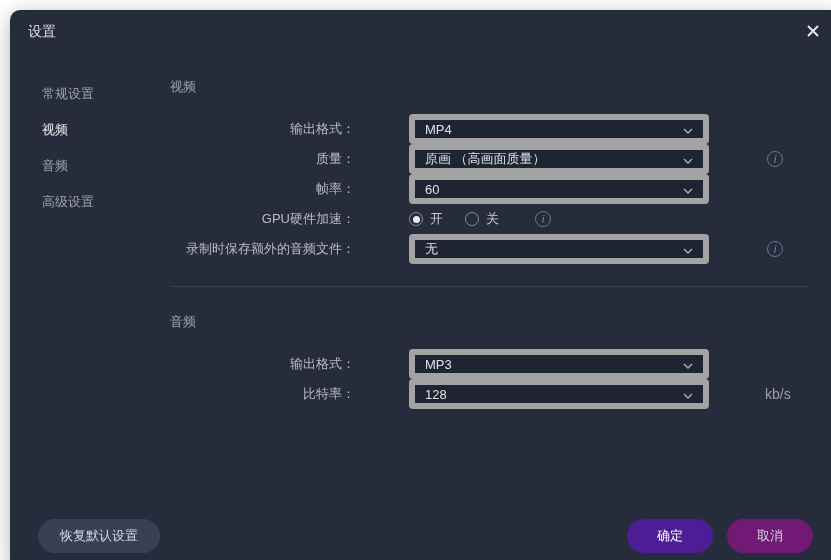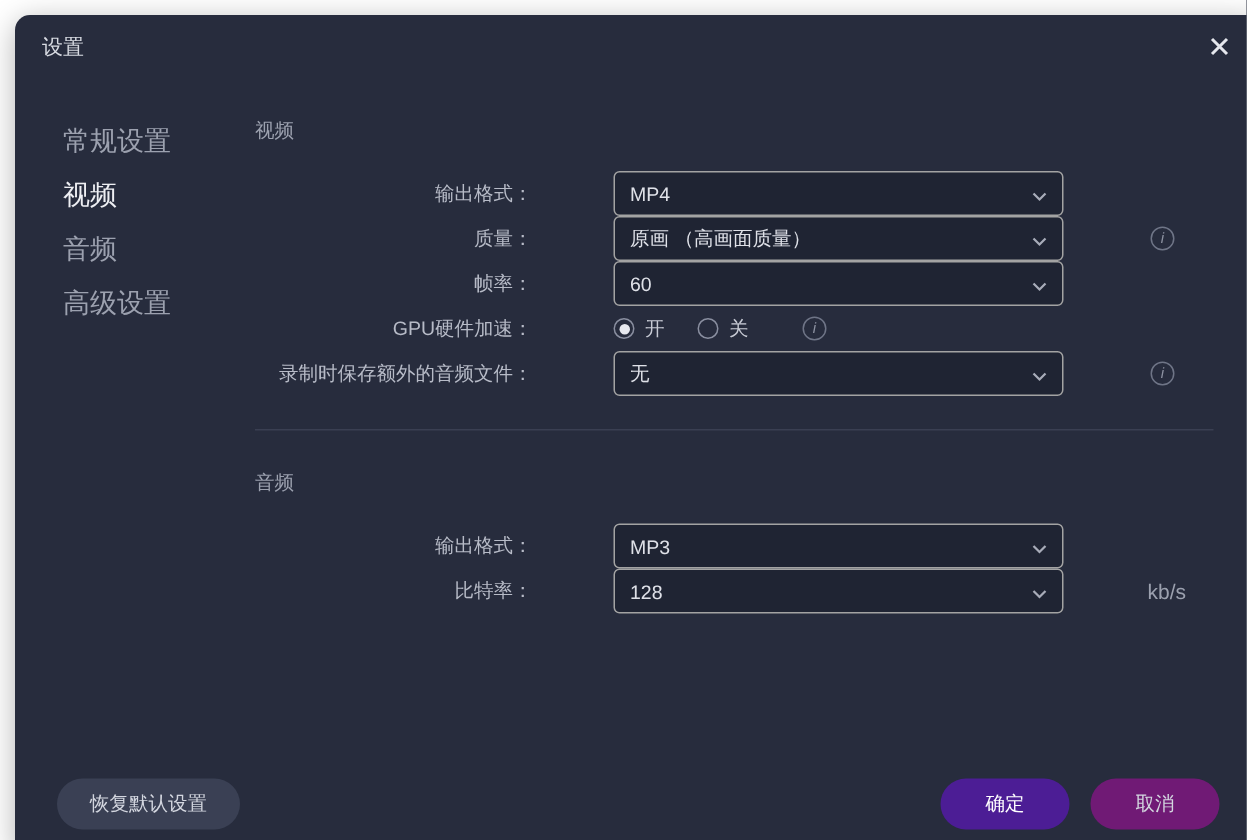--- a/index.html
+++ b/index.html
@@ -4,27 +4,27 @@
 <style>
 * { margin:0; padding:0; box-sizing:border-box; }
 body { background:#fff; font-family:"Microsoft YaHei",Arial,sans-serif; font-size:13px; padding:10px; }
 .dialog { width:831px; height:560px; background:#272c3d; border-radius:10px; color:#c5c8d0; display:flex; flex-direction:column; box-shadow:0 4px 20px rgba(0,0,0,.3); overflow:hidden; position:relative; }
 .titlebar { height:44px; display:flex; align-items:center; padding:0 18px; }
 .title { color:#d8dbe2; font-size:14px; }
 .close { margin-left:auto; width:20px; height:20px; display:flex; align-items:center; justify-content:center; cursor:pointer; }
 .close svg { width:14px; height:14px; fill:none; stroke:#e5e7ed; stroke-width:2; }
 .body { flex:1; display:flex; overflow:hidden; }
 .sidebar { width:150px; padding-top:22px; }
-.side-item { height:36px; padding-left:32px; display:flex; align-items:center; color:#9ca1af; cursor:pointer; font-size:18px; }
+.side-item { height:36px; padding-left:32px; display:flex; align-items:center; color:#9ca1af; cursor:pointer; font-size:13px; }
 .side-item.active { color:#eeeff3; }
 .main { flex:1; overflow-y:auto; padding:24px 32px 10px 10px; }
 .section-title { color:#9ca1af; font-size:13px; margin-bottom:18px; }
 .row { display:flex; align-items:center; margin-bottom:0;gap:44px; }
 .lbl { width:195px; text-align:right; color:#b7bbc7; font-size:13px; padding-right:10px; }
-.select { width:300px; height:30px; background:#1f2433; border:1px solid #a3a3a3; border-radius:4px; display:flex; align-items:center; padding:0 10px; color:#dfe1e8; cursor:pointer; position:relative; font-size:13px; }
+.select { width:300px; height:30px; background:#1f2433; border:6px solid #a3a3a3; border-radius:4px; display:flex; align-items:center; padding:0 10px; color:#dfe1e8; cursor:pointer; position:relative; font-size:13px; }
 .select .chev { margin-left:auto; width:10px; height:10px; }
 .select .chev svg { width:10px; height:10px; fill:none; stroke:#a8acb9; stroke-width:1.5; }
 .info { width:16px; height:16px; border:1px solid #6f7587; border-radius:50%; margin-left:14px; display:flex; align-items:center; justify-content:center; color:#8d92a2; font-size:10px; font-style:italic; cursor:pointer; }
 .radio-group { height:30px; display:flex; align-items:center; gap:22px; }
 .radio { display:flex; align-items:center; gap:7px; cursor:pointer; color:#c7cad4; font-size:13px; }
 .radio .dot { width:14px; height:14px; border:1px solid #8a8fa0; border-radius:50%; display:flex; align-items:center; justify-content:center; }
 .radio.checked .dot::after { content:""; width:7px; height:7px; background:#e7e9ef; border-radius:50%; }
 .divider { border-top:1px solid #3a3f52; margin:22px 0 26px 0; }
 .unit { margin-left:12px; color:#9ca1af; font-size:14px; }
 .footer { height:68px; display:flex; align-items:center; padding:0 28px; gap:14px; }

